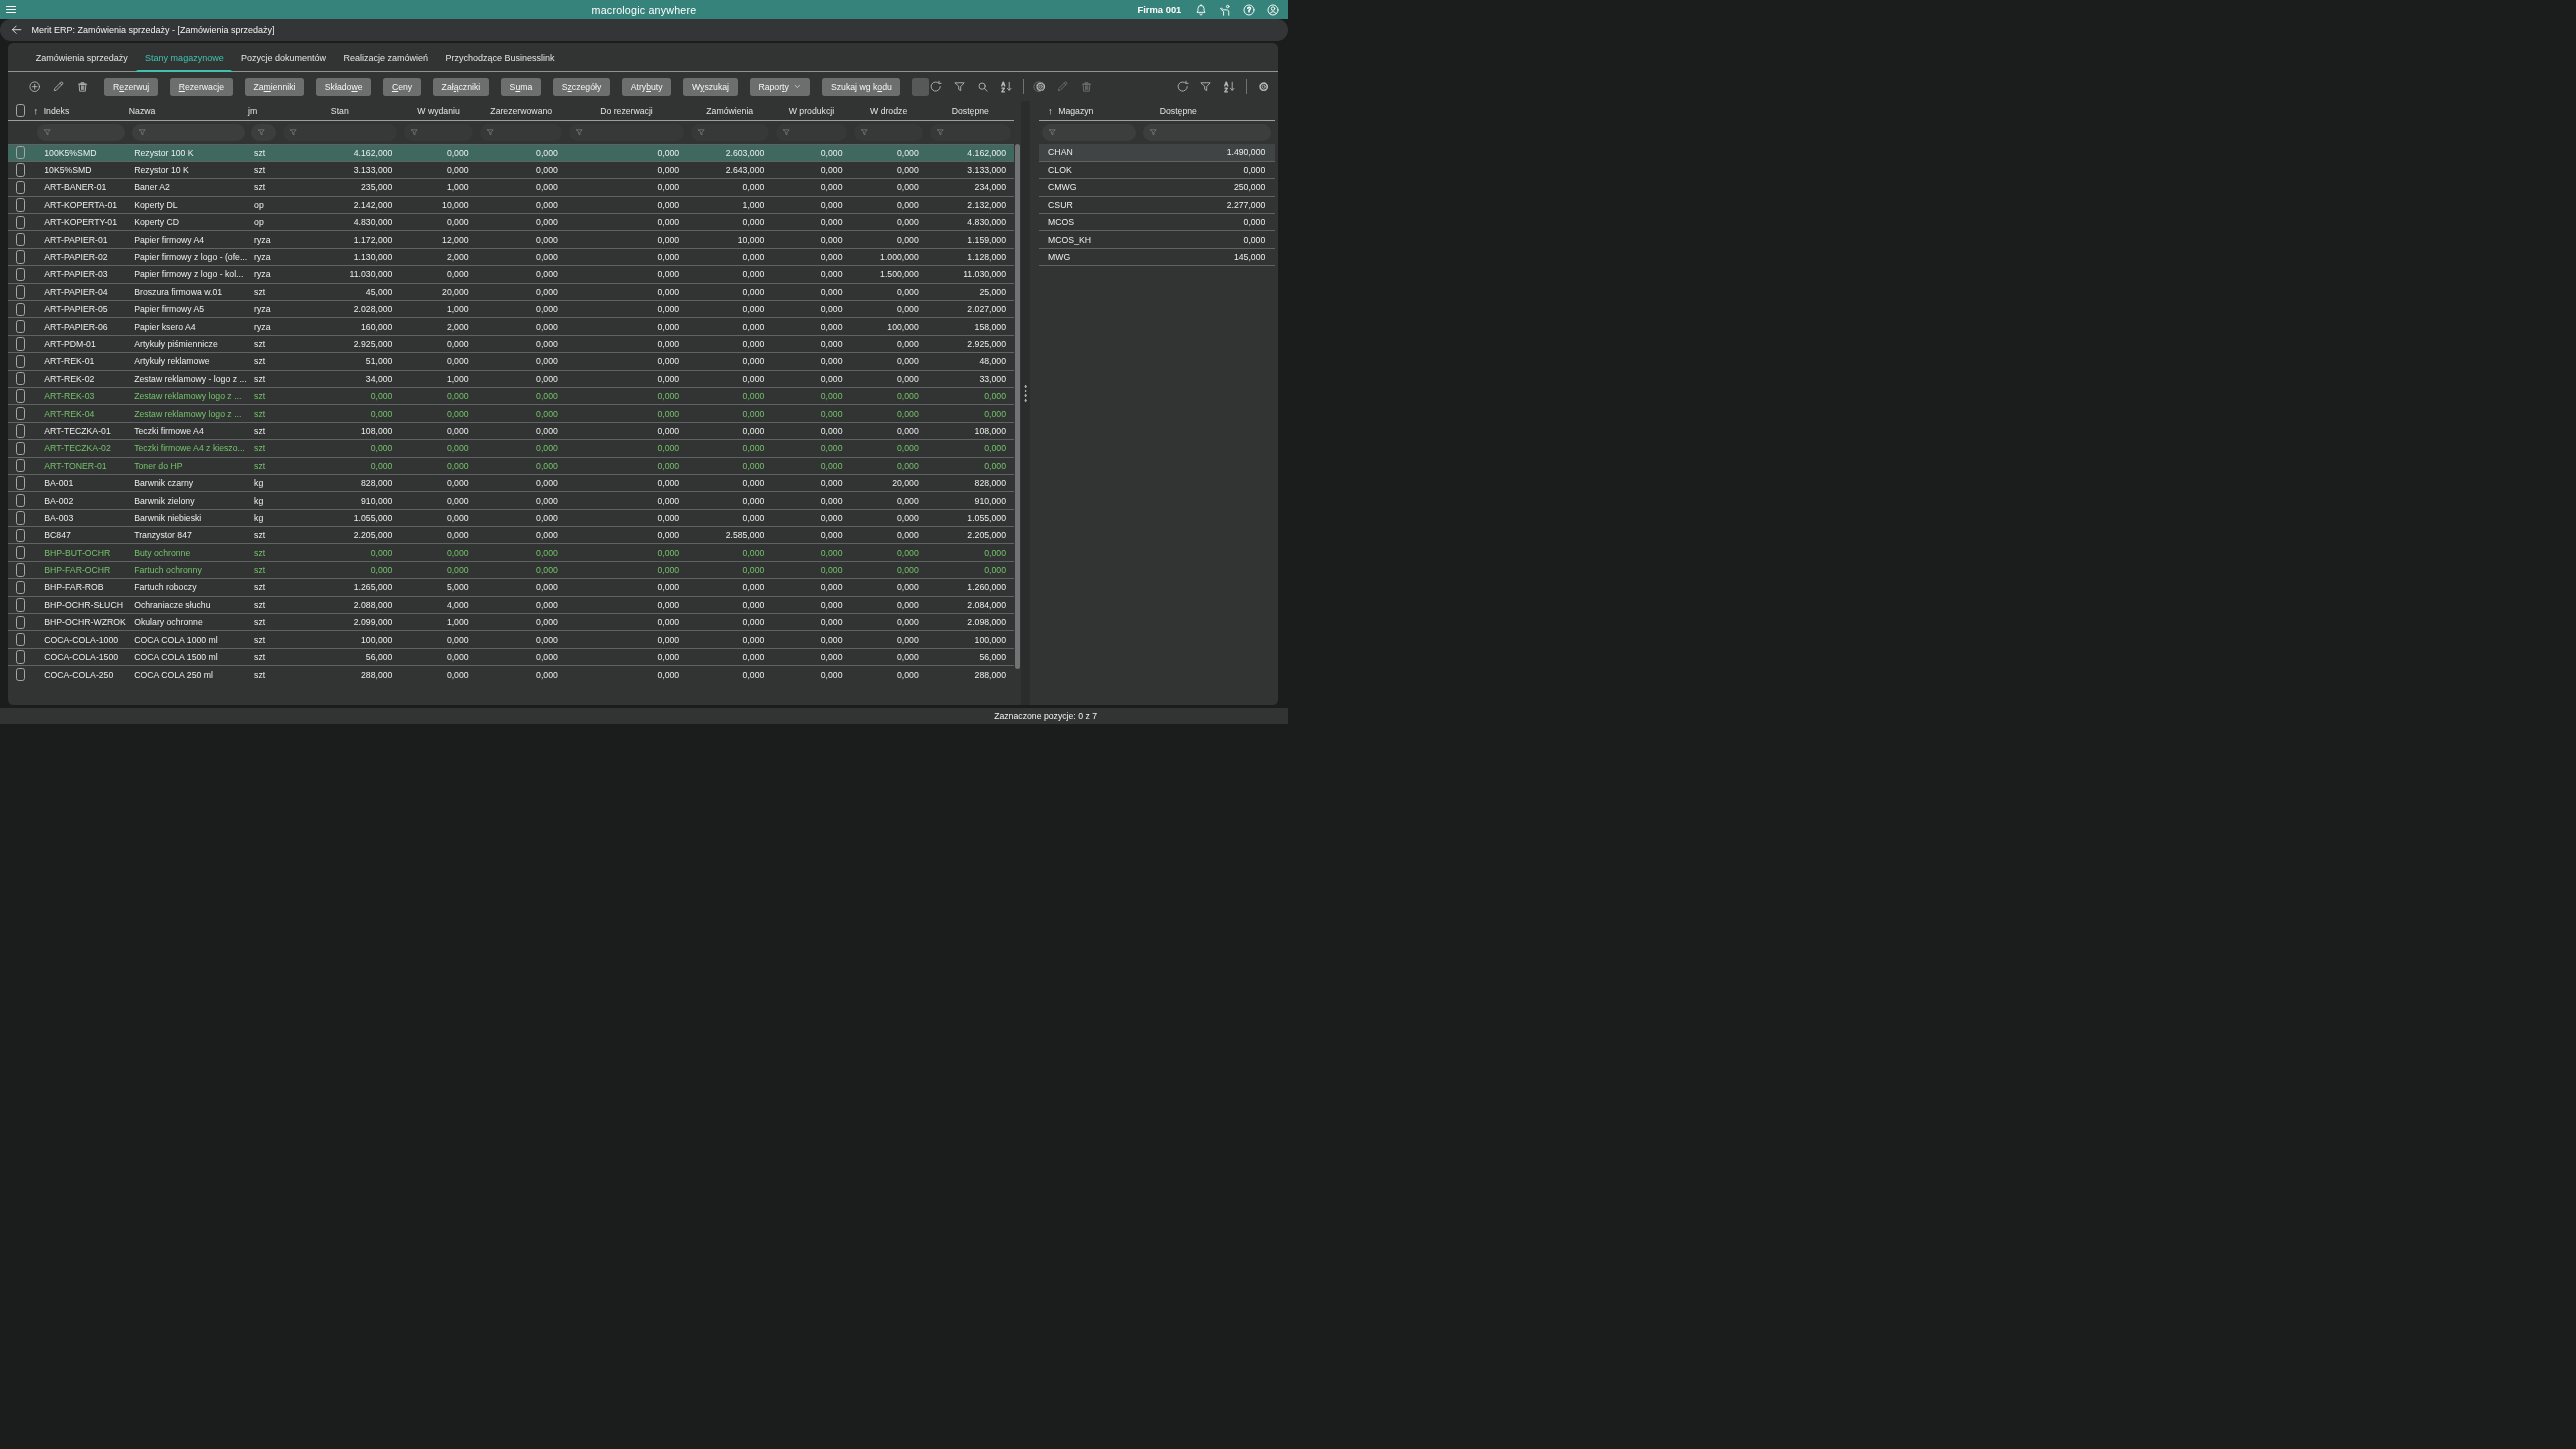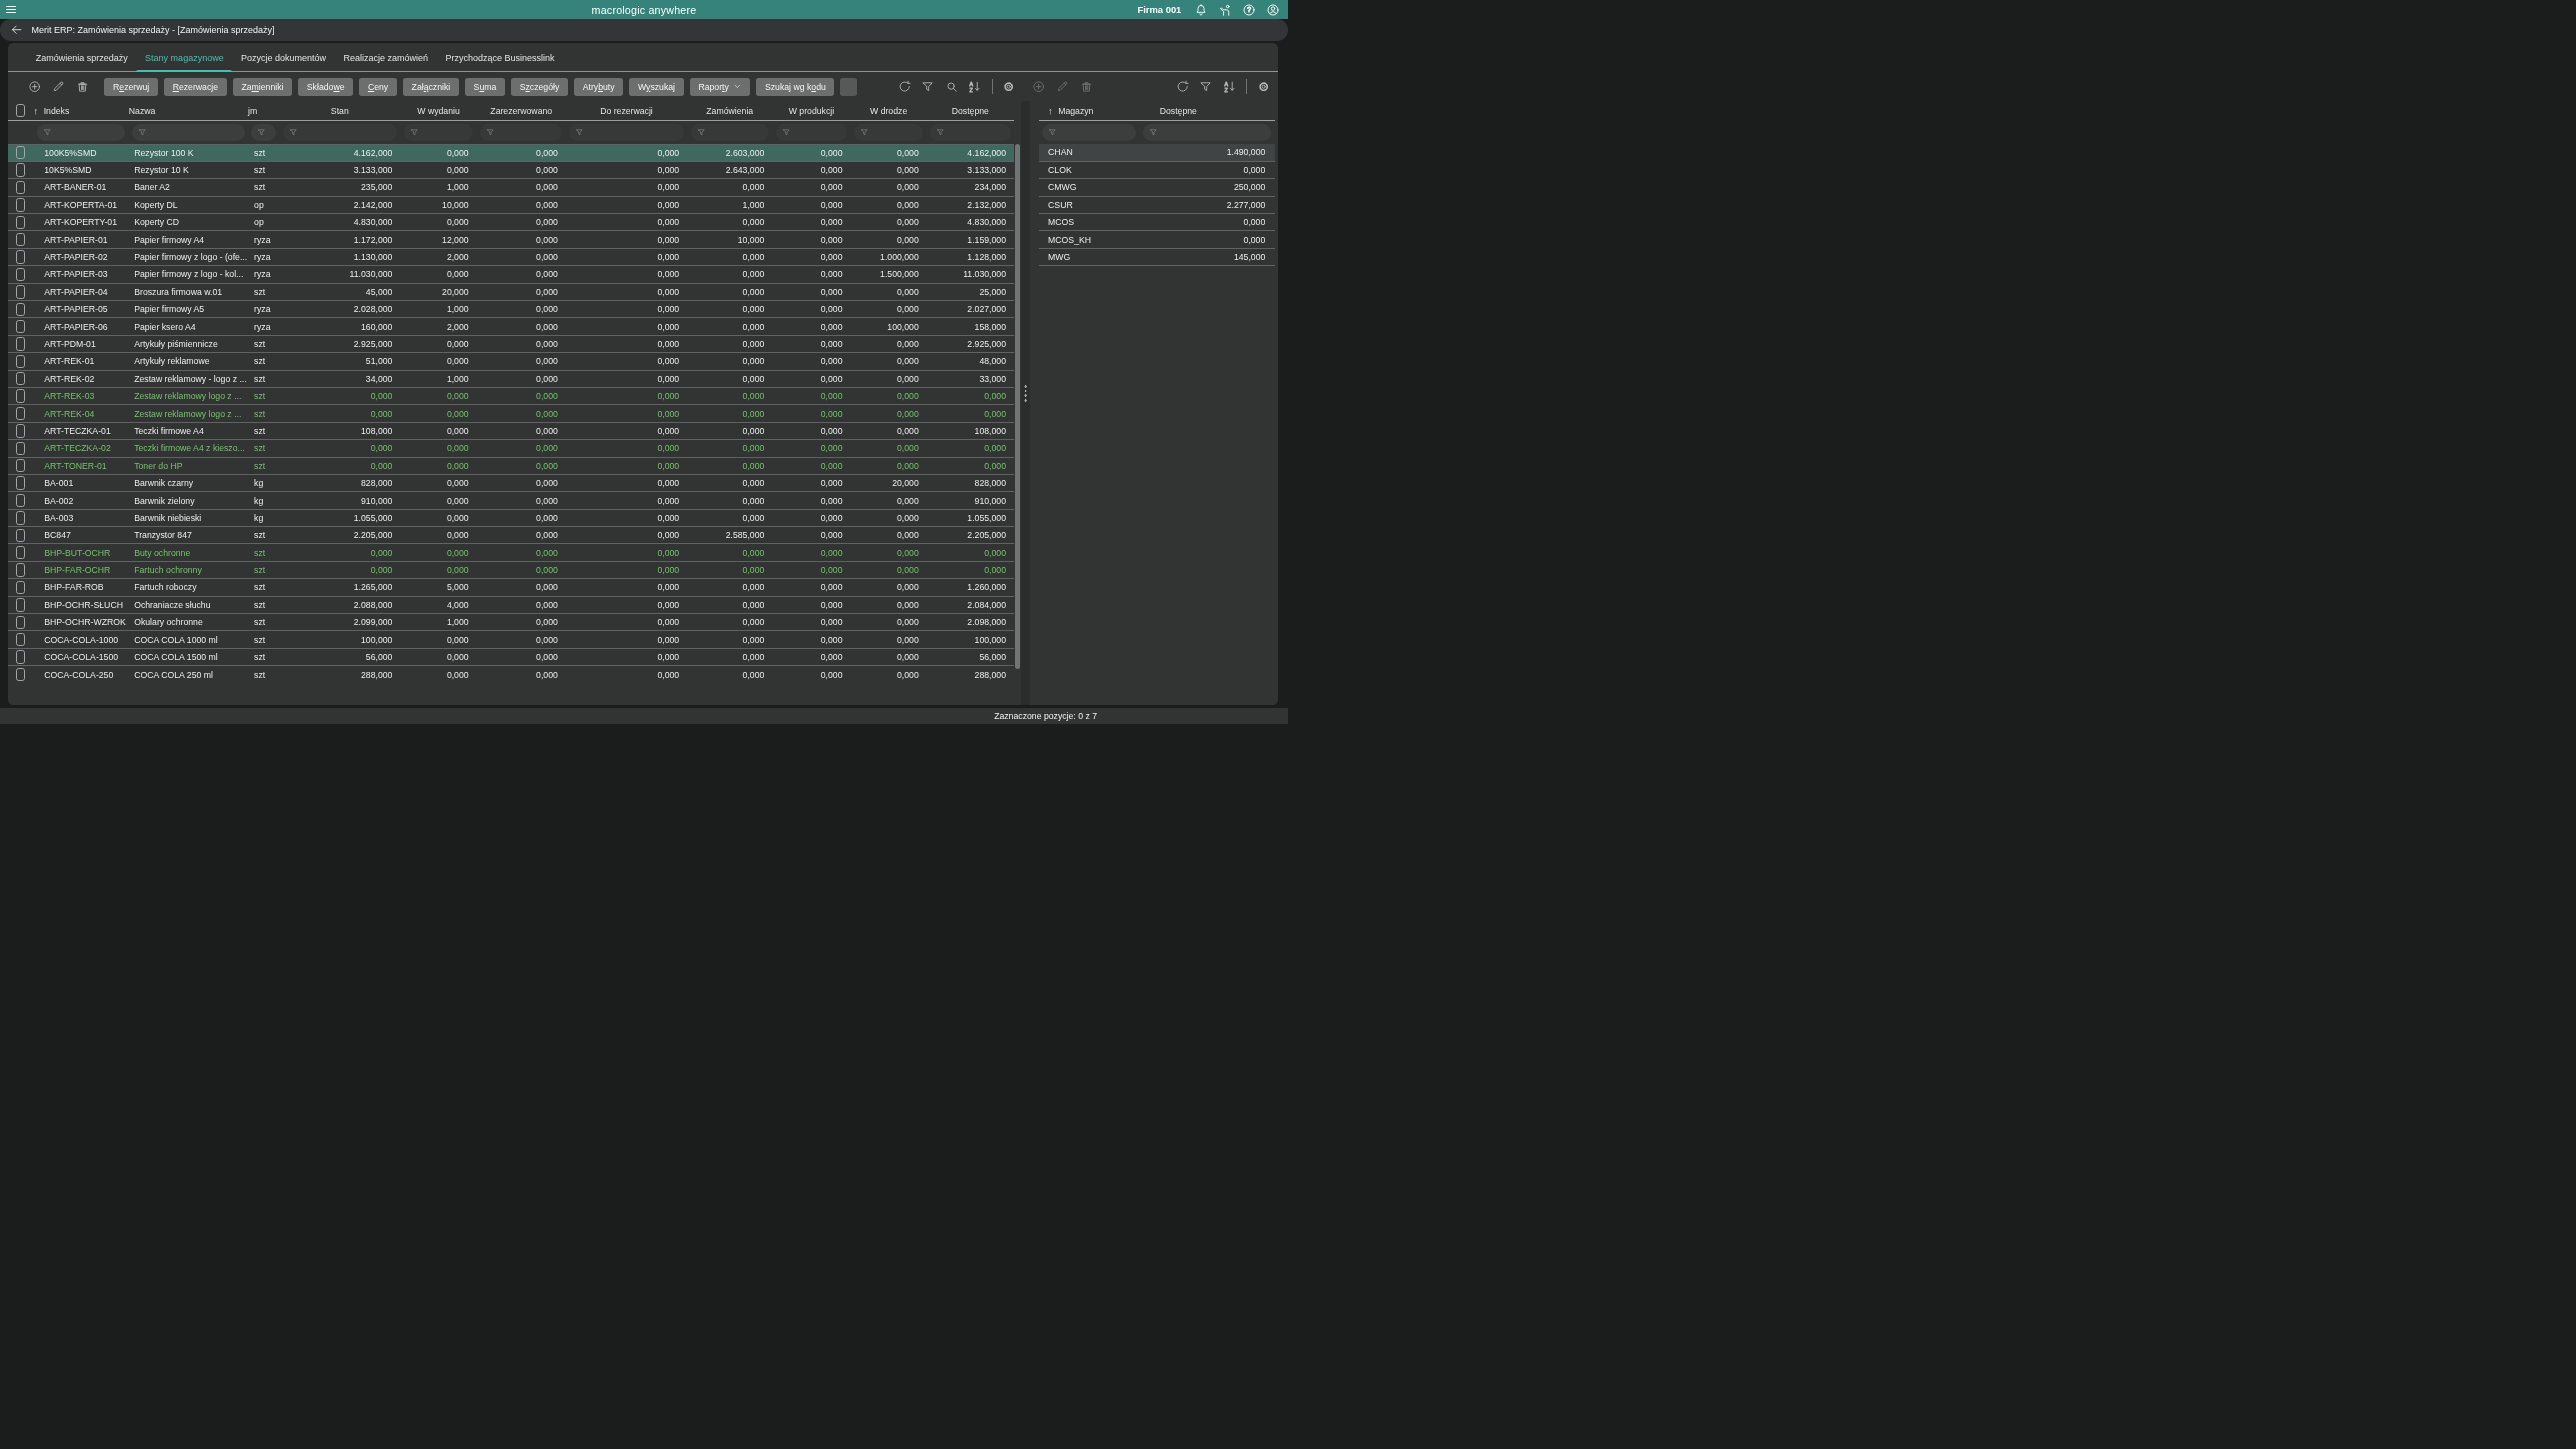--- a/index.html
+++ b/index.html
@@ -49,21 +49,21 @@
                        height:2.7px; border-radius:2px 2px 0 0;
                        background:var(--tab-active,#41C2AE); }
 
   
   .toolbar { position:absolute; top:30px; left:0; right:0; height:27.5px;
              display:flex; align-items:center; }
   .tb-left { width:1013px; display:flex; align-items:center; padding:0 5.4px 0 20px; }
   .tb-icons { display:flex; align-items:center; gap:10.7px; color:#b3b7b7; }
   .tb-icons .icw, .tbr .icw { width:13.4px; height:13.4px; cursor:pointer; }
   .tb-icons .icw svg, .tbr .icw svg { width:13.4px; height:13.4px; }
-  .tb-buttons { display:flex; align-items:center; gap:6px; margin-left:14.8px; }
+  .tb-buttons { display:flex; align-items:center; gap:12px; margin-left:14.8px; }
   .tbtn { background:#6d6f6f; color:#f4f5f5; border:none; height:18px; padding:0 8.7px;
           border-radius:2.7px; font-size:8.7px; font-family:inherit; cursor:pointer;
           display:flex; align-items:center; gap:4px; white-space:nowrap; }
   .tbtn u { text-underline-offset:1.3px; }
   .tbtn .chev { width:8.7px; height:8.7px; }
   .tbtn-more { background:#575959; width:17px; padding:0; justify-content:center; }
   .tbr { display:flex; align-items:center; gap:10px; margin-left:auto; color:#b3b7b7; }
   .vsep { width:0.7px; height:14.8px; background:#6f7373; }
   .tb-right-panel { flex:1; display:flex; align-items:center; padding:0 8px 0 10.7px; }
   .dimmed { color:#6f7373 !important; }

